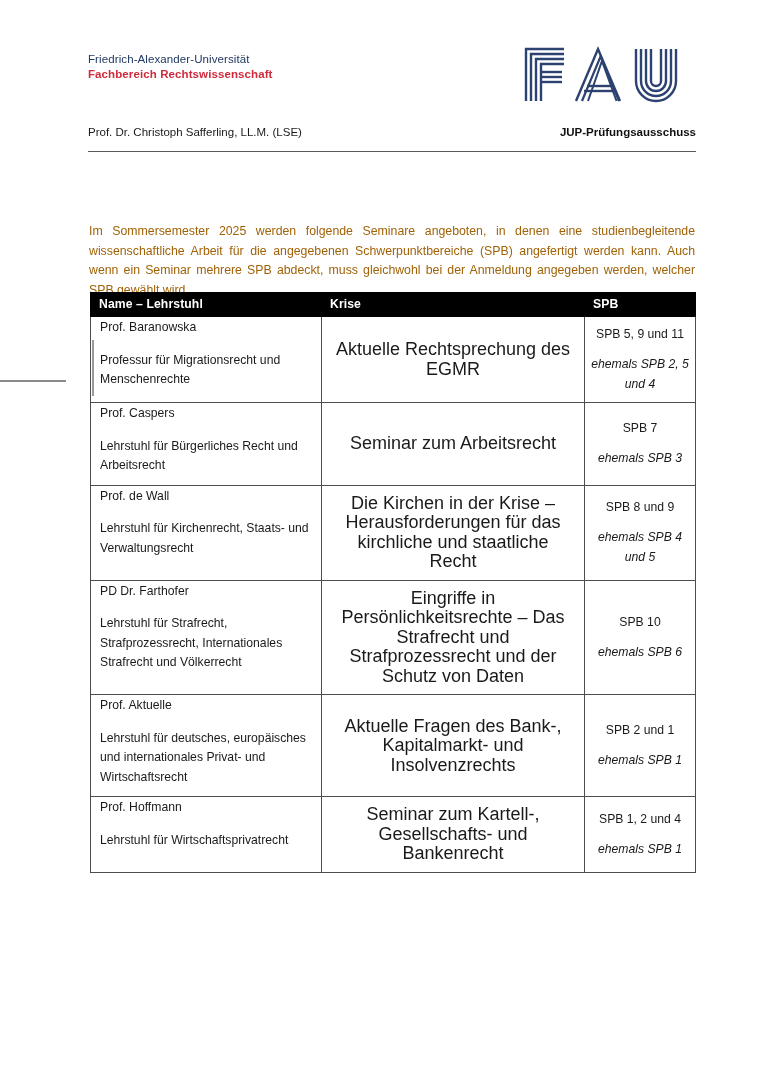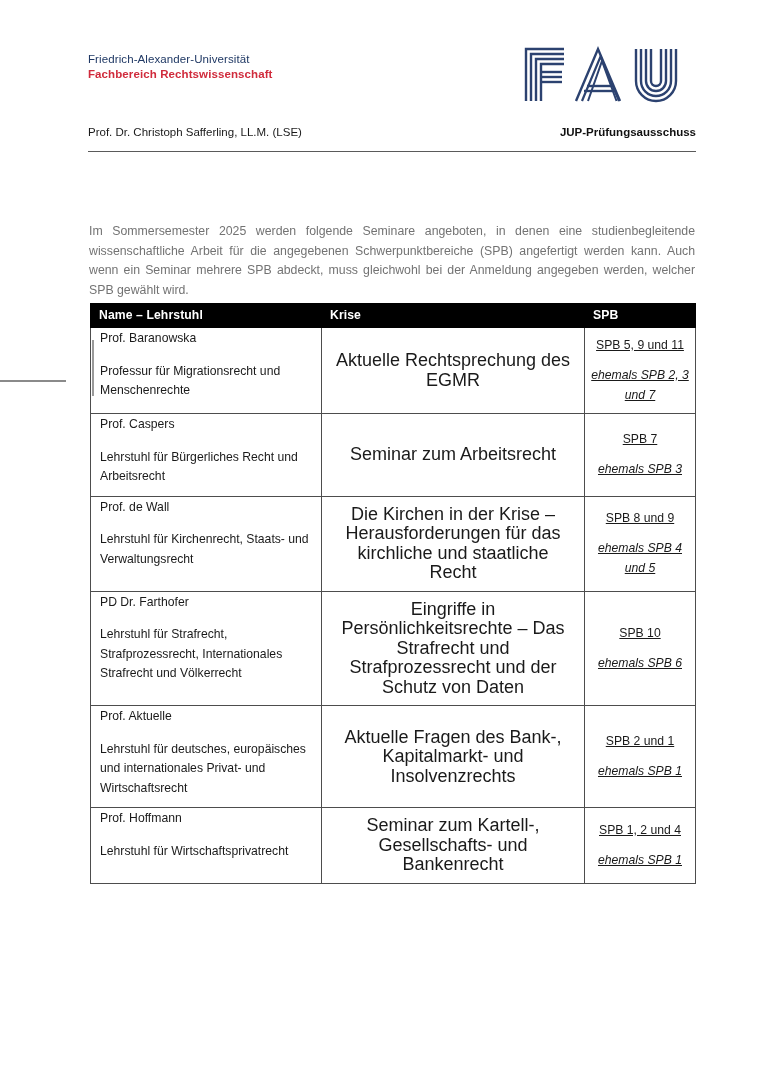--- a/index.html
+++ b/index.html
@@ -126,31 +126,31 @@
     color: #0d0d0d;
     letter-spacing: -0.1px;
   }
   .intro {
     position: absolute;
     left: 89px;
     top: 222px;
     width: 606px;
     font-size: 12.3px;
     line-height: 19.6px;
-    color: #737373;
+    color: #a16207;
     text-align: justify;
     text-justify: inter-word;
     hyphens: manual;
   }
 
   
   .seminar-table {
     position: absolute;
     left: 90px;
-    top: 303px;
+    top: 292px;
     width: 605px;
     border-collapse: collapse;
     table-layout: fixed;
   }
   .seminar-table th,
   .seminar-table td {
     border: 1px solid #4d4d4d;
     vertical-align: middle;
     padding: 0;
   }
@@ -190,21 +190,20 @@
     text-align: center;
     vertical-align: middle;
   }
   td.cell-spb {
     padding: 8px 6px;
     font-size: 12.2px;
     line-height: 19.8px;
     color: #1a1a1a;
     text-align: center;
     vertical-align: middle;
-    text-decoration: underline;
   }
   td.cell-spb .spb-current { display: block; }
   td.cell-spb .spb-former {
     display: block;
     font-style: italic;
     margin-top: 10px;
   }
 </style>
 </head>
 <body>
@@ -273,21 +272,21 @@
     <tbody>
 
       <tr>
         <td class="cell-name">
           <span class="person">Prof. Baranowska</span>
           <span class="chair">Professur für Migrationsrecht und Menschenrechte</span>
         </td>
         <td class="cell-thema">Aktuelle Rechtsprechung des EGMR</td>
         <td class="cell-spb">
           <span class="spb-current">SPB 5, 9 und 11</span>
-          <span class="spb-former">ehemals SPB 2, 3 und 7</span>
+          <span class="spb-former">ehemals SPB 2, 5 und 4</span>
         </td>
       </tr>
 
       <tr>
         <td class="cell-name">
           <span class="person">Prof. Caspers</span>
           <span class="chair">Lehrstuhl für Bürgerliches Recht und Arbeitsrecht</span>
         </td>
         <td class="cell-thema">Seminar zum Arbeitsrecht</td>
         <td class="cell-spb">

